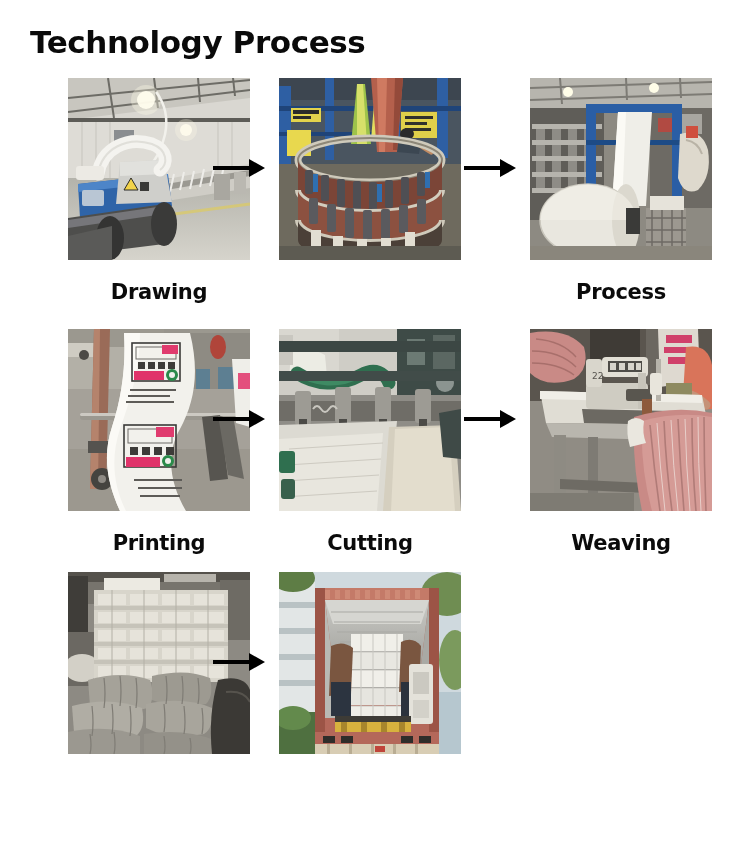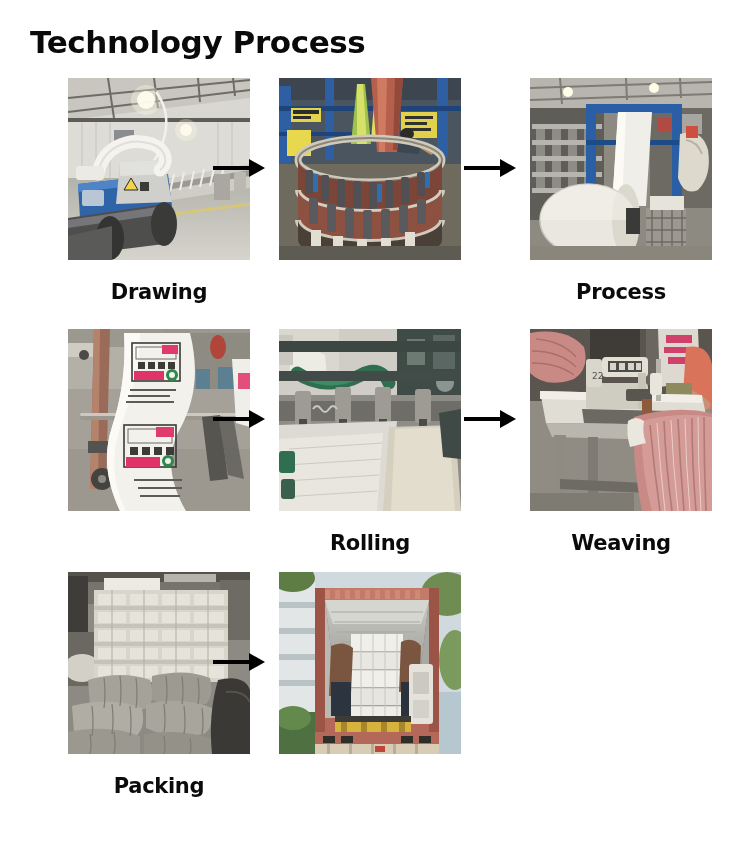--- a/index.html
+++ b/index.html
@@ -433,20 +433,21 @@
           <g fill="#5d5b57">
             <rect x="66" y="150" width="48" height="2"></rect>
             <rect x="70" y="158" width="44" height="2"></rect>
             <rect x="72" y="166" width="40" height="2"></rect>
           </g>
 
           <polygon points="164,30 182,30 182,98 168,94" fill="#efeee9"></polygon>
           <rect x="170" y="44" width="12" height="16" fill="#e0336a" opacity="0.85"></rect>
         </svg>
       </div>
+      <div class="caption">Printing</div>
     </div>
 
     <div class="arrow arrow-1">
       <svg viewBox="0 0 52 26">
           <path d="M0,11 L36,11 L36,4 L52,13 L36,22 L36,15 L0,15 Z" fill="#000"></path>
         </svg>
     </div>
 
     <div class="cell cell-b">
       <div class="photo">
@@ -506,21 +507,21 @@
 
           <polygon points="110,98 176,96 182,182 104,182" fill="#d5cfbf"></polygon>
           <polygon points="116,100 170,98 176,182 112,182" fill="#e3ddcd"></polygon>
 
           <polygon points="160,84 182,80 182,130 164,128" fill="#3f4a47"></polygon>
 
           <rect x="0" y="122" width="16" height="22" rx="3" fill="#2f6f4f"></rect>
           <rect x="2" y="150" width="14" height="20" rx="3" fill="#38604c"></rect>
         </svg>
       </div>
-      <div class="caption">Rolling</div>
+      <div class="caption">Cutting</div>
     </div>
 
     <div class="arrow arrow-2">
       <svg viewBox="0 0 52 26">
           <path d="M0,11 L36,11 L36,4 L52,13 L36,22 L36,15 L0,15 Z" fill="#000"></path>
         </svg>
     </div>
 
     <div class="cell cell-c">
       <div class="photo">
@@ -682,21 +683,20 @@
             <path d="M22,162 q2,12 0,20"></path>
               <path d="M46,160 q2,14 0,22"></path>
               <path d="M96,164 q2,12 0,18"></path>
             <path d="M122,166 q2,10 0,16"></path>
           </g>
 
           <path d="M150,108 q26,-6 32,10 l0,64 l-38,0 q-4,-40 6,-74 z" fill="#3b3935"></path>
           <path d="M158,120 q18,-2 24,10" stroke="#56534d" stroke-width="2" fill="none"></path>
         </svg>
       </div>
-      <div class="caption">Packing</div>
     </div>
 
     <div class="arrow arrow-1">
       <svg viewBox="0 0 52 26">
           <path d="M0,11 L36,11 L36,4 L52,13 L36,22 L36,15 L0,15 Z" fill="#000"></path>
         </svg>
     </div>
 
     <div class="cell cell-b">
       <div class="photo">

